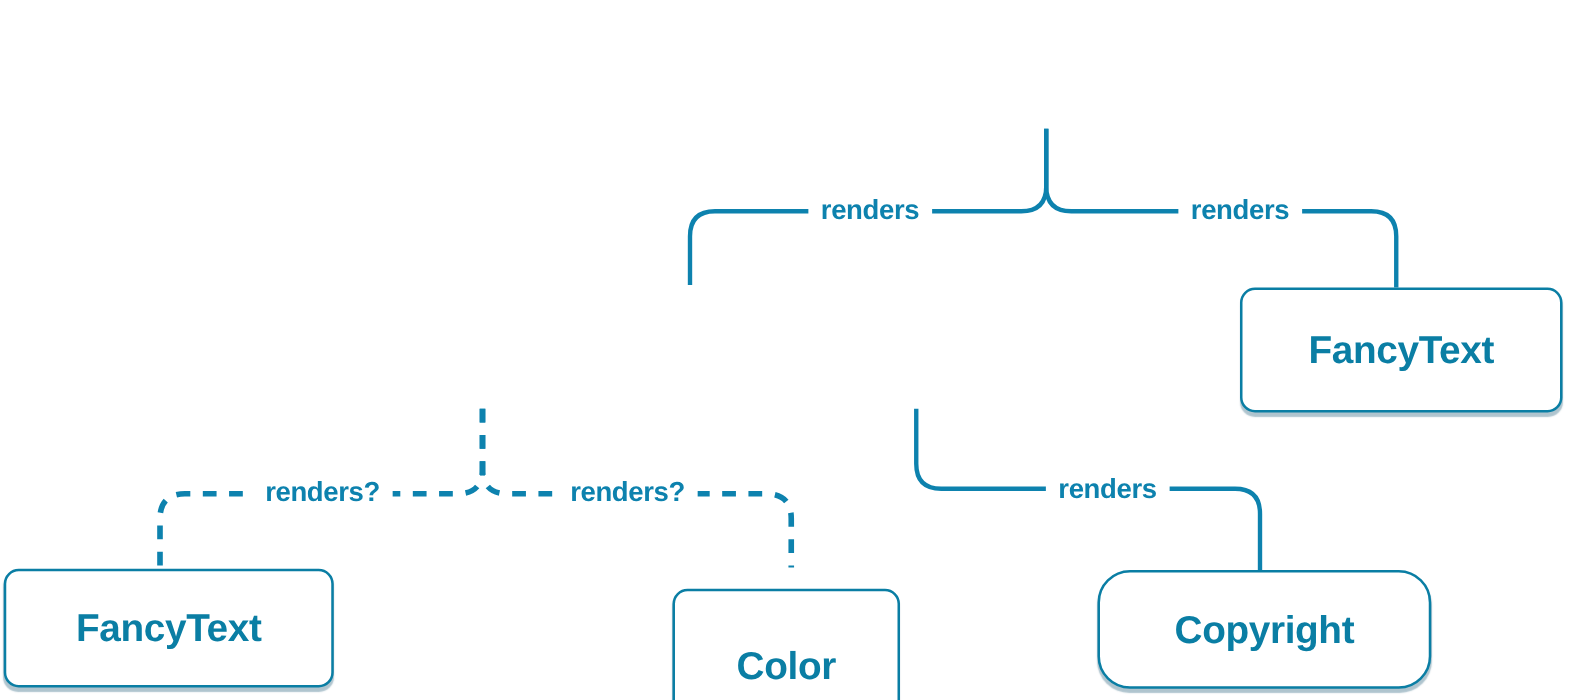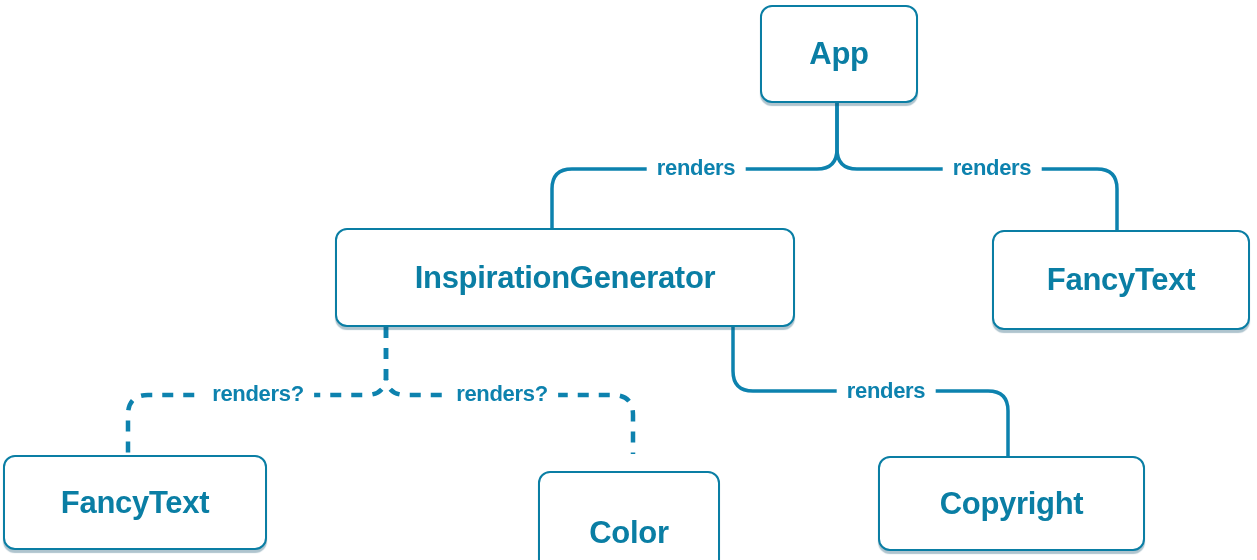--- a/index.html
+++ b/index.html
@@ -58,21 +58,21 @@
     font-weight: 600;
     letter-spacing: -0.3px;
     white-space: nowrap;
   }
   
   #n-app                   { left: 760px; top: 5px;   width: 158px; height: 98px; }
   #n-inspiration-generator { left: 335px; top: 228px; width: 460px; height: 99px; }
   #n-fancy-text-right      { left: 992px; top: 230px; width: 258px; height: 100px; }
   #n-fancy-text-bottom     { left: 3px;   top: 455px; width: 264px; height: 95px; }
   #n-color                 { left: 538px; top: 454px; width: 182px; height: 124px; margin-top: 17px; }
-  #n-copyright             { left: 878px; top: 456px; width: 267px; height: 95px; }
+  #n-copyright             { left: 878px; top: 456px; width: 267px; height: 95px; border-radius: 26px; }
   
   #el-0 { left: 696px;  top: 168px; }
   #el-1 { left: 992px;  top: 168px; }
   #el-2 { left: 258px;  top: 394px; }
   #el-3 { left: 502px;  top: 394px; }
   #el-4 { left: 886px;  top: 391px; }
 </style>
 </head>
 <body>
 
@@ -85,26 +85,20 @@
     <path class="dashed" d="M 386 327 L 386 375 Q 386 395 406 395 L 613 395 Q 633 395 633 415 L 633 454"></path>
     <path d="M 733 327 L 733 371 Q 733 391 753 391 L 988 391 Q 1008 391 1008 411 L 1008 456"></path>
   </svg>
 
   <span class="edge-label" id="el-0">renders</span>
   <span class="edge-label" id="el-1">renders</span>
   <span class="edge-label" id="el-2">renders?</span>
   <span class="edge-label" id="el-3">renders?</span>
   <span class="edge-label" id="el-4">renders</span>
 
-  <div class="node" id="n-app">
-    <span>App</span>
-  </div>
-  <div class="node" id="n-inspiration-generator">
-    <span>InspirationGenerator</span>
-  </div>
   <div class="node" id="n-fancy-text-right">
     <span>FancyText</span>
   </div>
   <div class="node" id="n-fancy-text-bottom">
     <span>FancyText</span>
   </div>
   <div class="node" id="n-color">
     <span>Color</span>
   </div>
   <div class="node" id="n-copyright">

